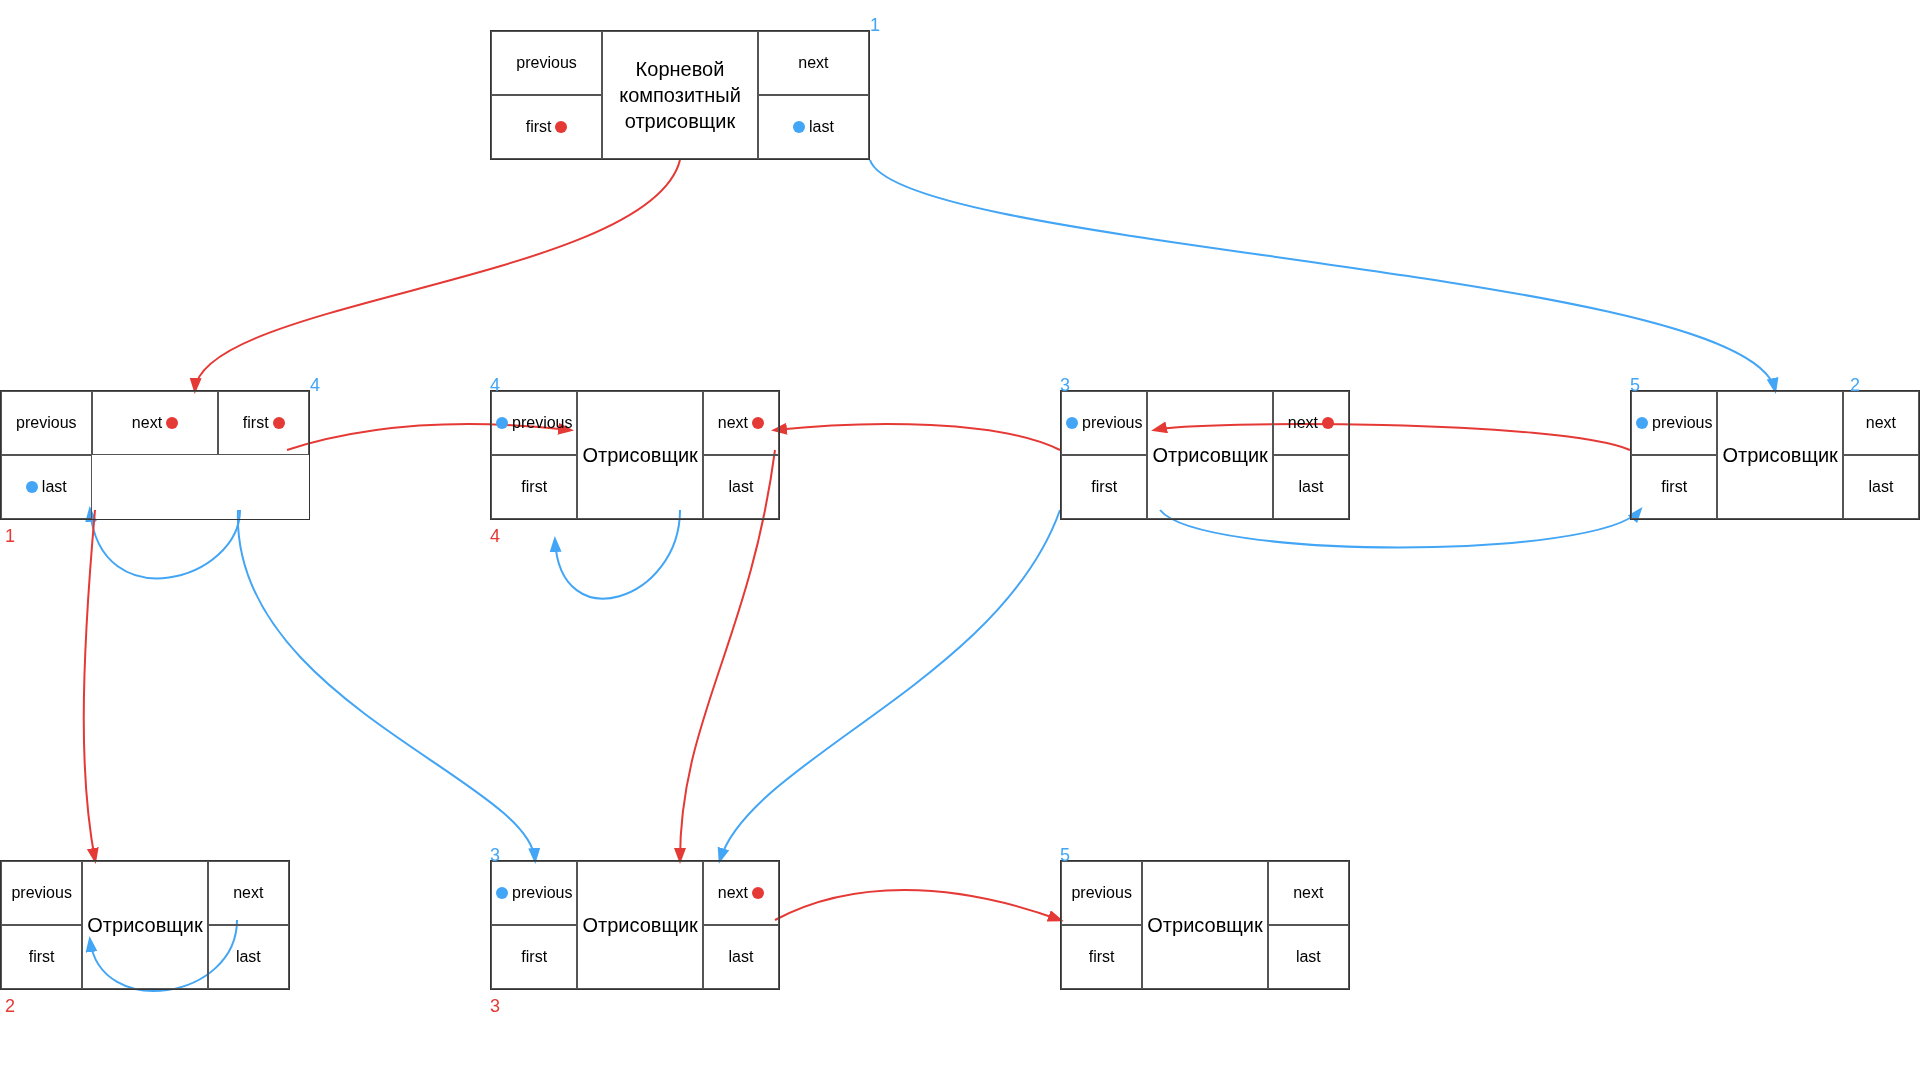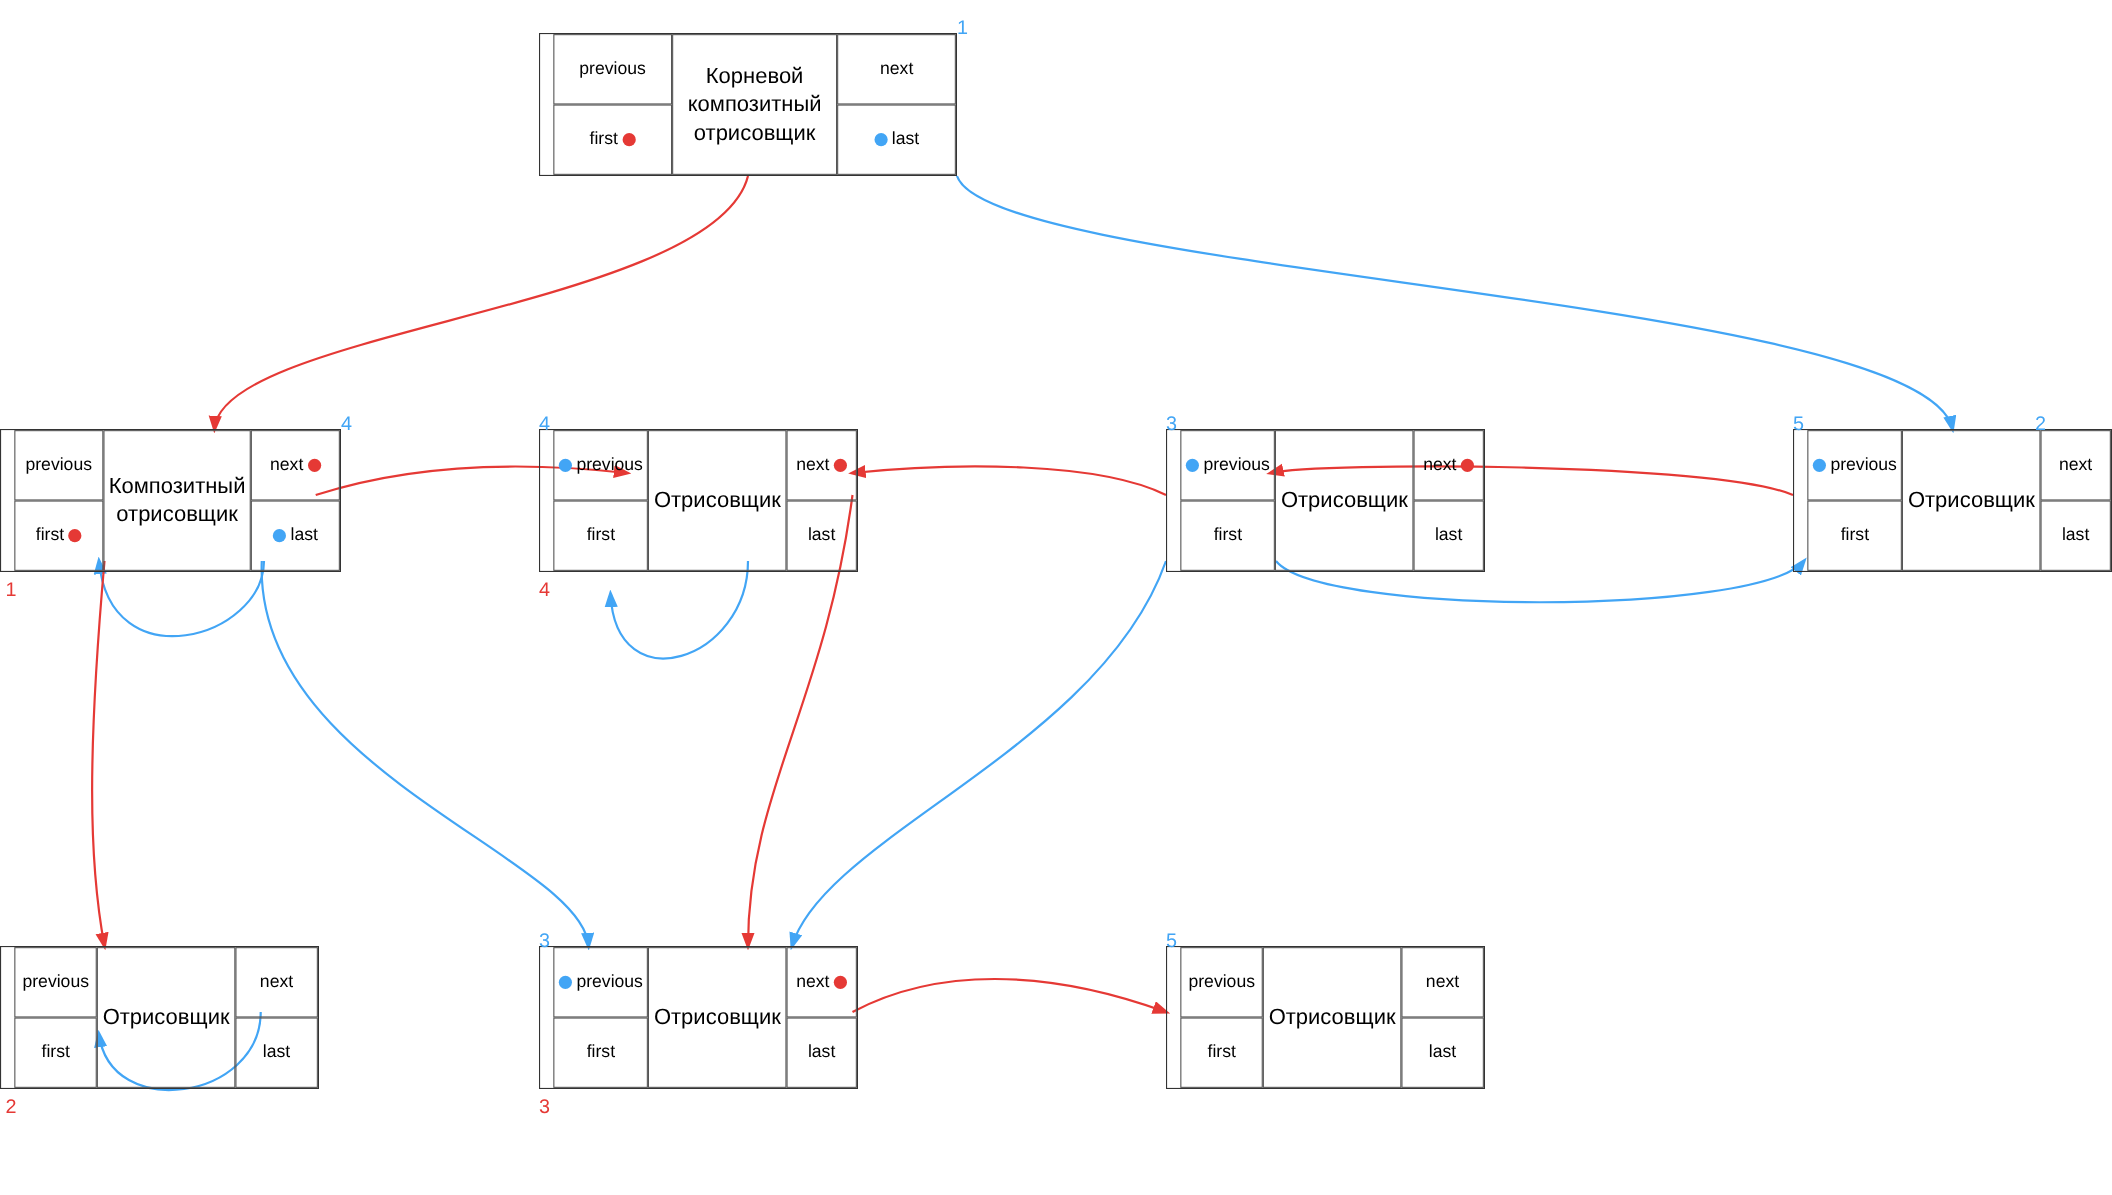--- a/index.html
+++ b/index.html
@@ -12,21 +12,20 @@
       position: relative;
     }
     .node {
       position: absolute;
       border: 1.5px solid #333;
       display: grid;
       grid-template-columns: 1fr 1.4fr 1fr;
       grid-template-rows: 1fr 1fr;
       width: 280px;
       height: 120px;
-      padding-left: 12px;
     }
     .cell {
       border: 1px solid #555;
       display: flex;
       align-items: center;
       justify-content: center;
       font-size: 16px;
       position: relative;
       padding: 4px;
       text-align: center;
@@ -126,21 +125,20 @@
   </div>
   <div class="cell" style="display:flex;align-items:center;justify-content:center;">
     <span class="dot-blue"></span>
     <span>last</span>
   </div>
 </div>
 <span class="node-label" style="left:870px; top:15px;">1</span>
 
 <div class="node" style="left:0px; top:390px; width:310px; height:130px;">
   <div class="cell">previous</div>
-  <div class="cell center-label">Композитный отрисовщик</div>
   <div class="cell" style="display:flex;align-items:center;justify-content:center;">
     <span>next</span>
     <span class="dot-red"></span>
   </div>
   <div class="cell" style="display:flex;align-items:center;justify-content:center;">
     <span>first</span>
     <span class="dot-red"></span>
   </div>
   <div class="cell" style="display:flex;align-items:center;justify-content:center;">
     <span class="dot-blue"></span>

